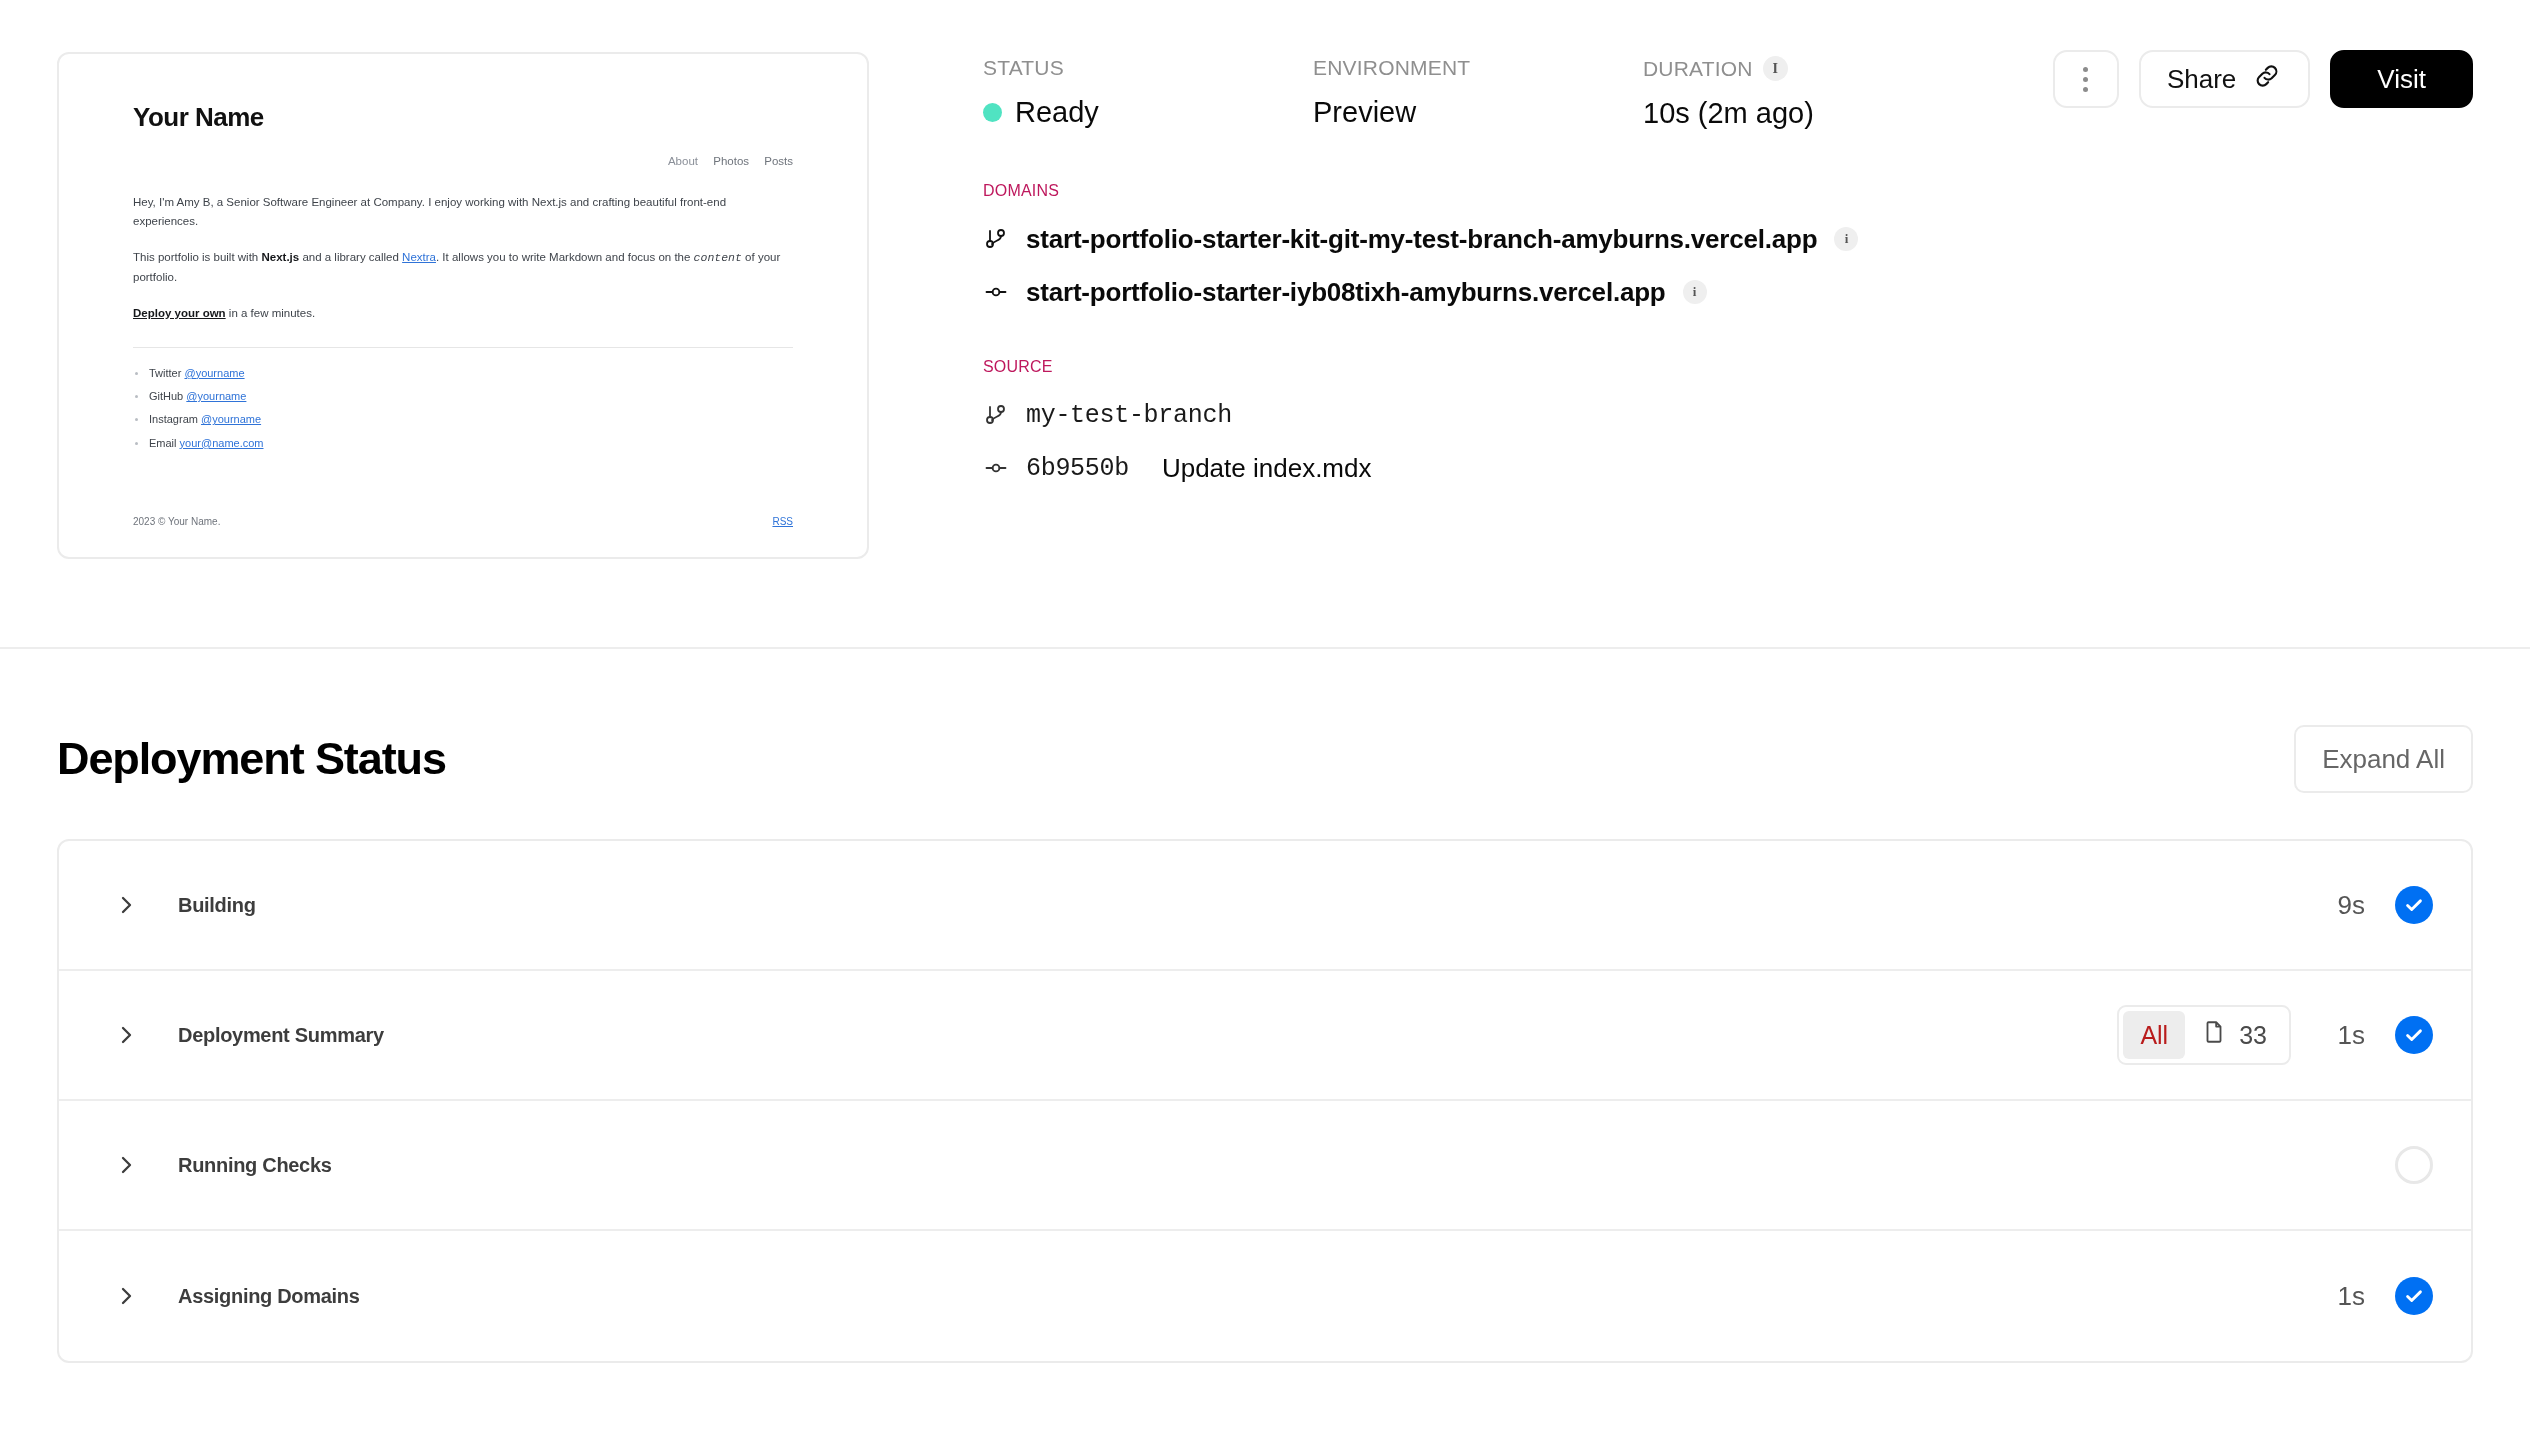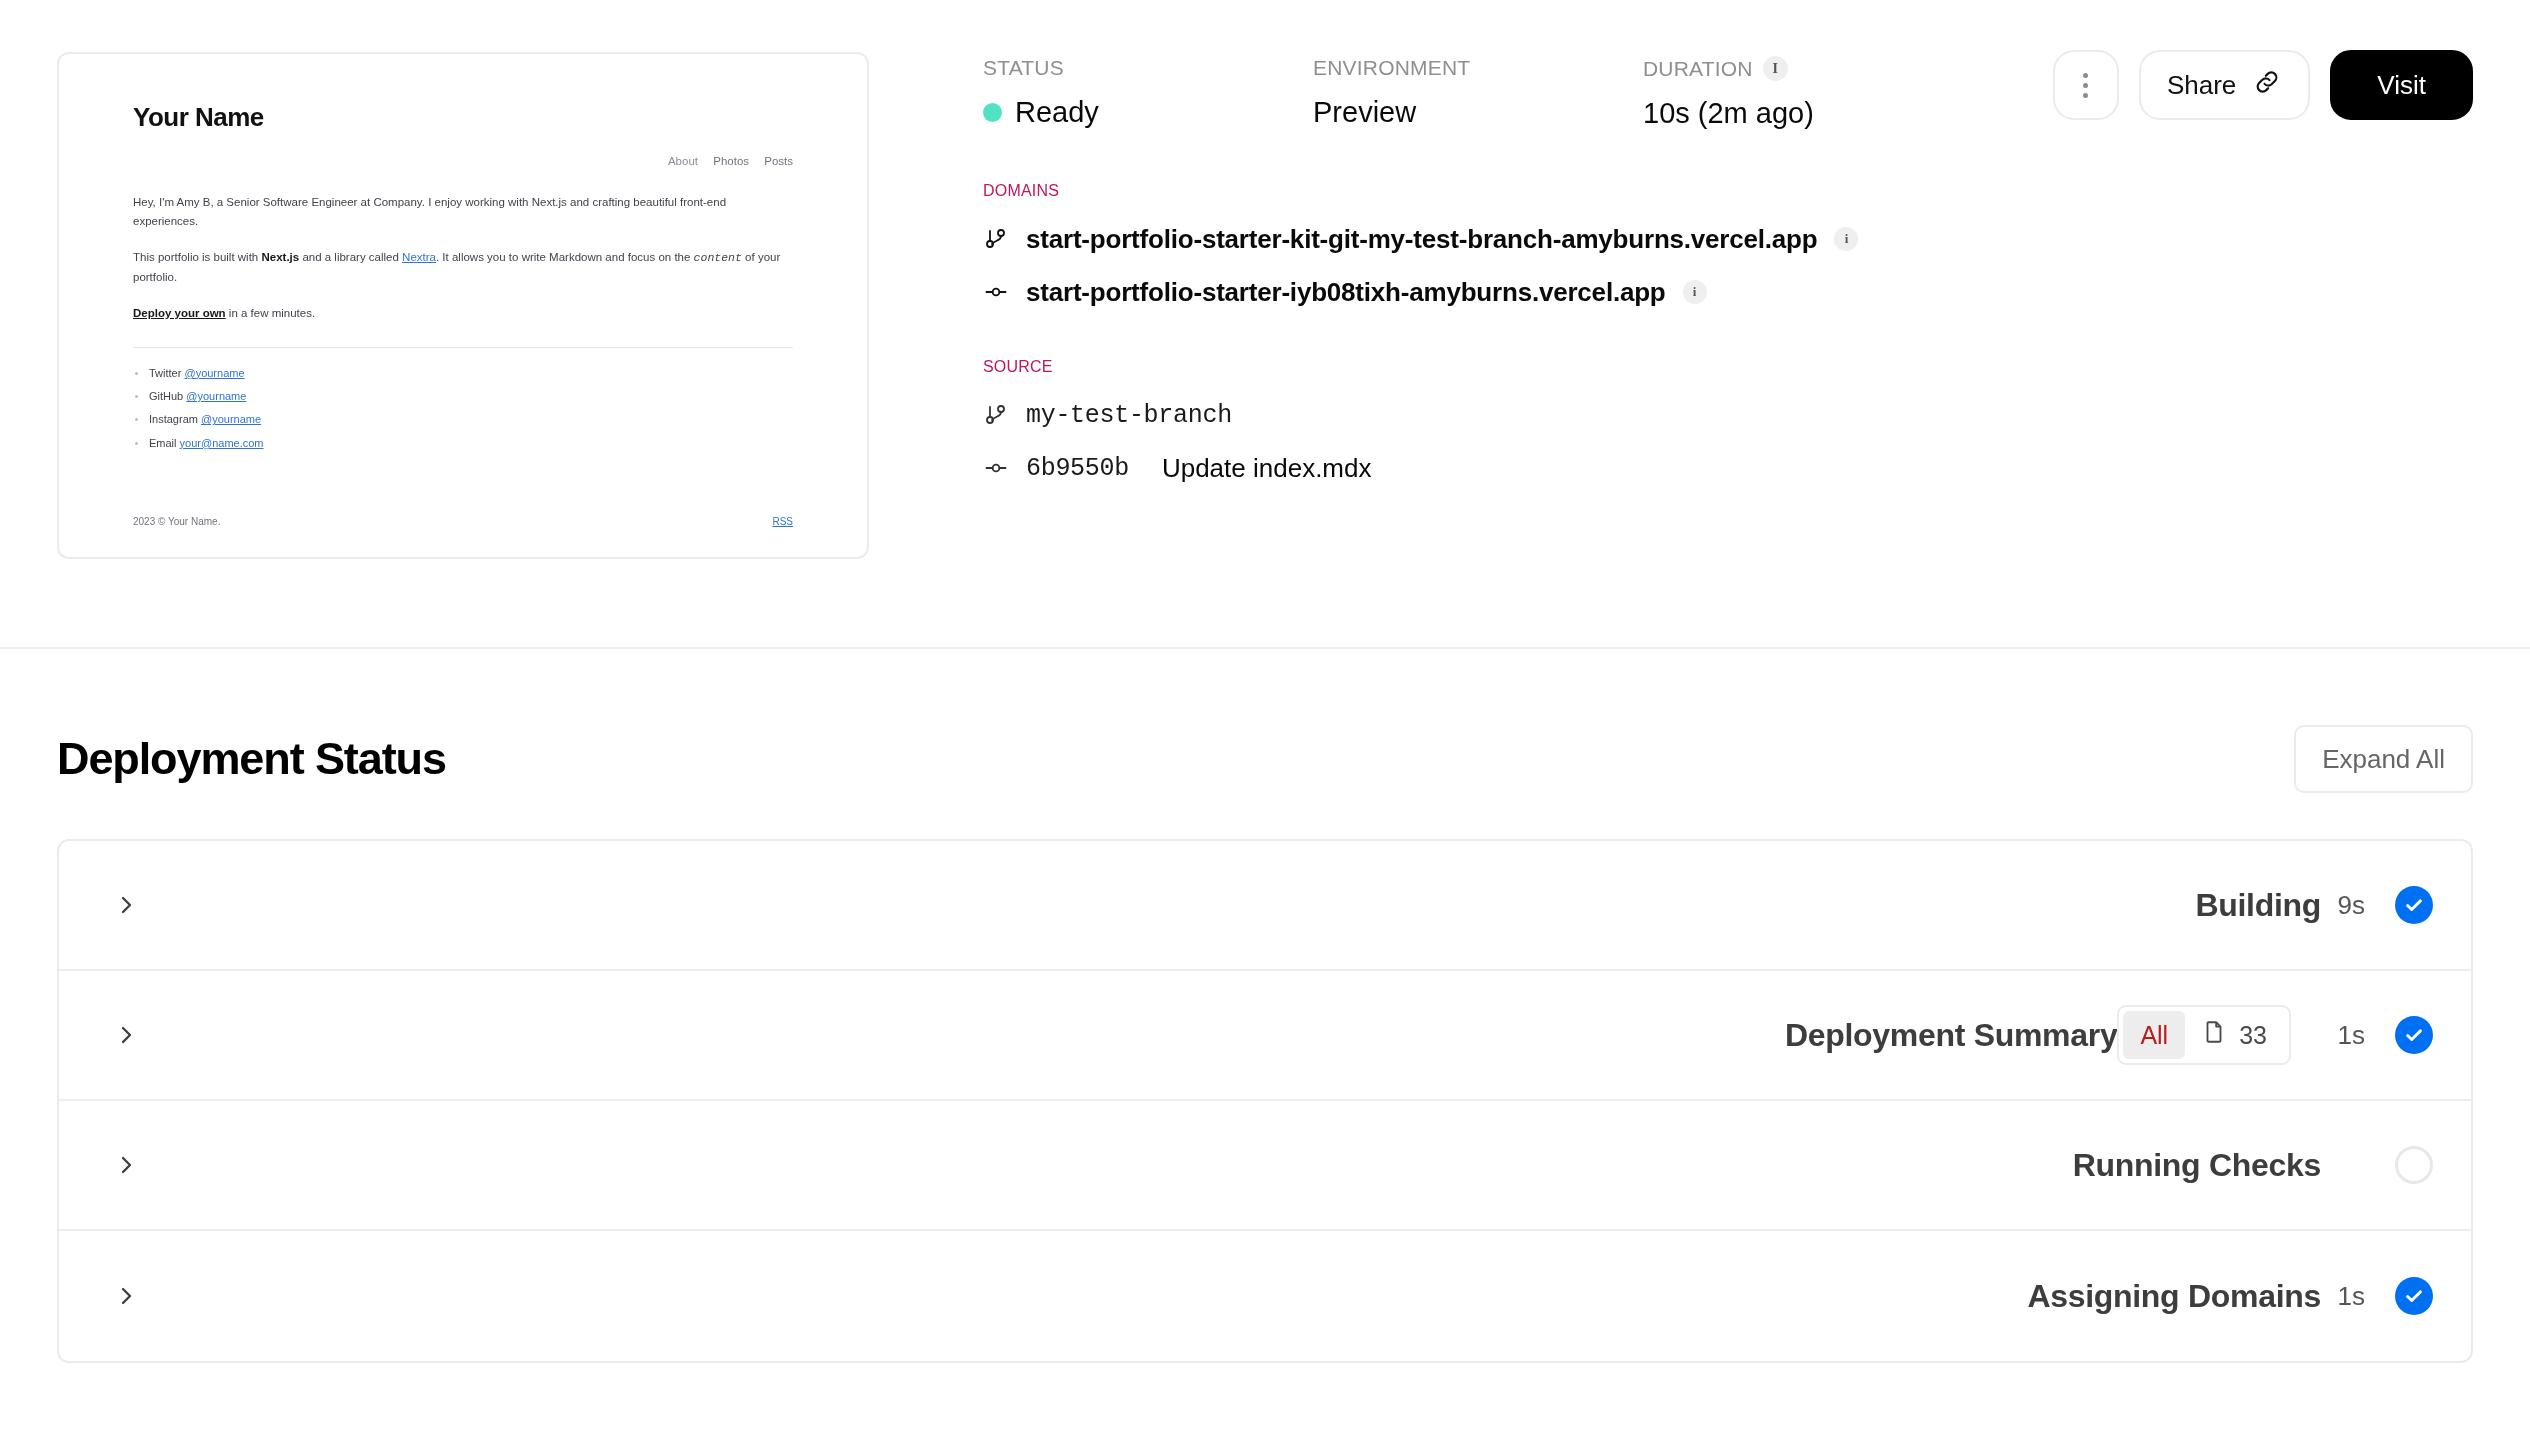--- a/index.html
+++ b/index.html
@@ -151,22 +151,22 @@
   
   .actions {
     position: absolute;
     top: 50px;
     right: 57px;
     display: flex;
     align-items: center;
     gap: 20px;
   }
   .btn {
-    height: 70px;
-    border-radius: 21px;
+    height: 58px;
+    border-radius: 14px;
     display: inline-flex;
     align-items: center;
     justify-content: center;
     font-size: 26px;
     cursor: pointer;
     user-select: none;
   }
   .btn-icon {
     width: 66px;
     border: 2px solid #ebebeb;
@@ -296,26 +296,25 @@
   .step-row:last-child { border-bottom: none; }
   .chev {
     width: 24px; height: 24px;
     flex: 0 0 auto;
     margin-right: 40px;
     display: inline-flex;
     align-items: center;
     justify-content: center;
   }
   .step-name {
-    font-size: 32px;
+    font-size: 20px;
     font-weight: 700;
     color: #3d3d3d;
     letter-spacing: -0.3px;
     flex: 1 1 auto;
-    text-align: right;
   }
   .step-right {
     display: flex;
     align-items: center;
     gap: 30px;
   }
   .file-badge {
     border: 2px solid #ebebeb;
     border-radius: 9px;
     height: 60px;

